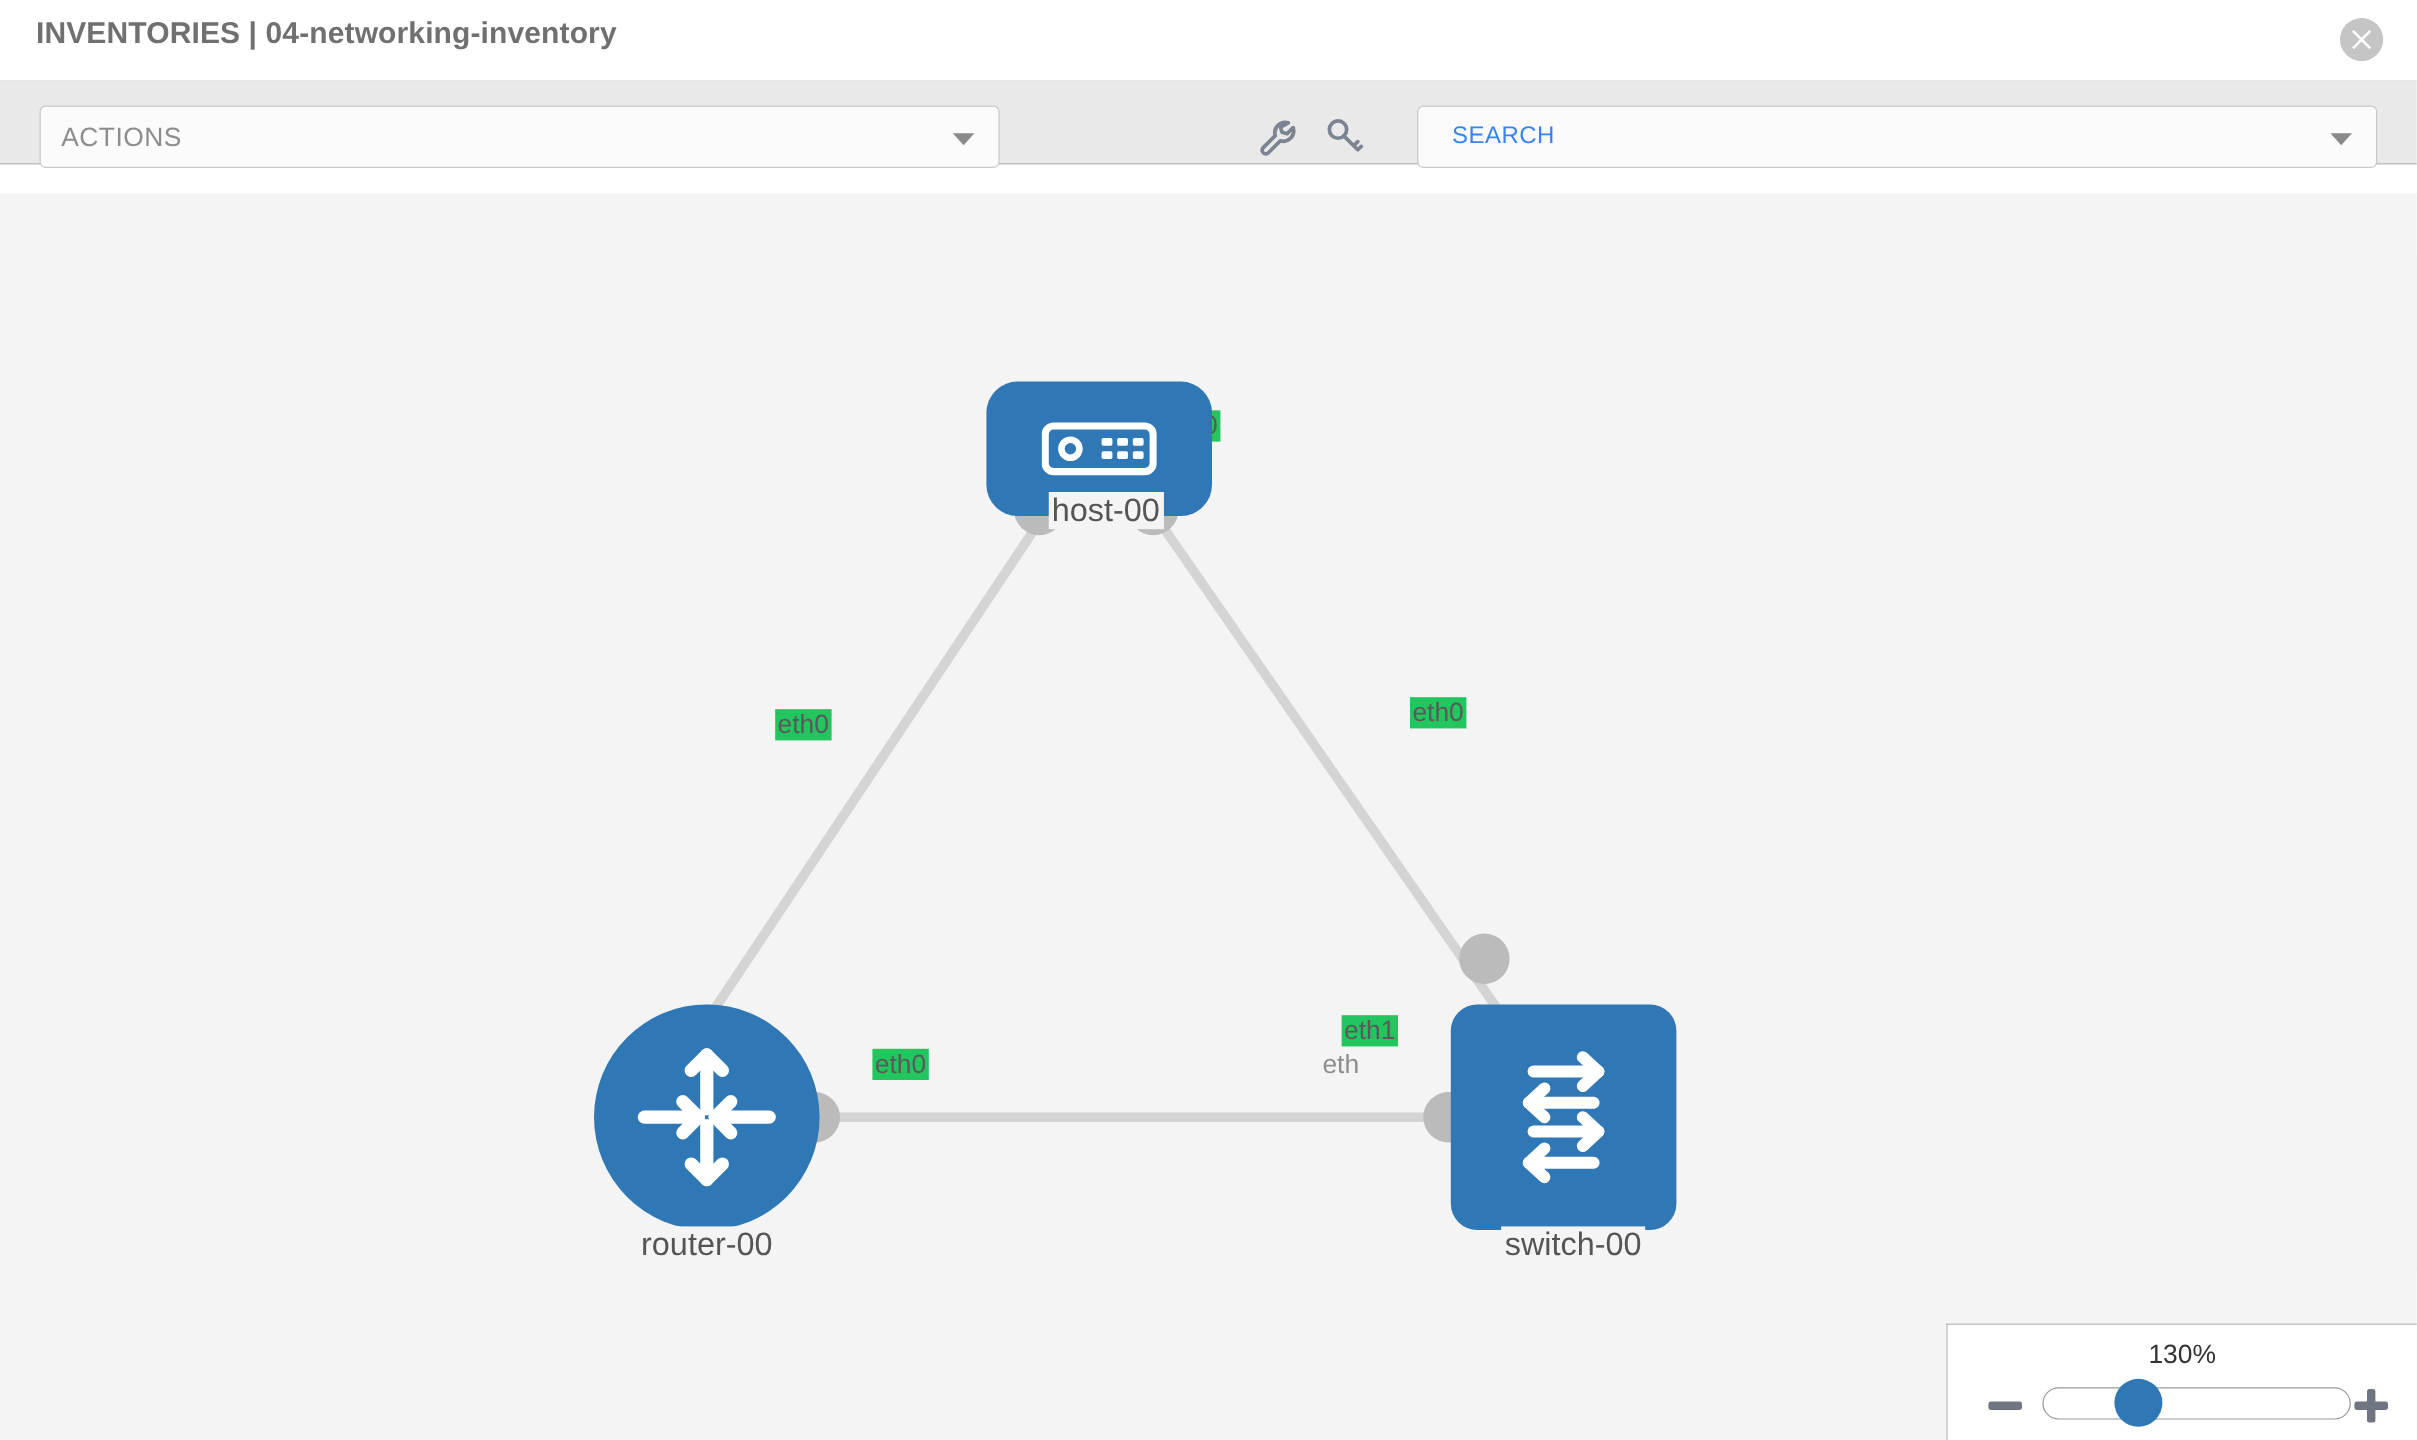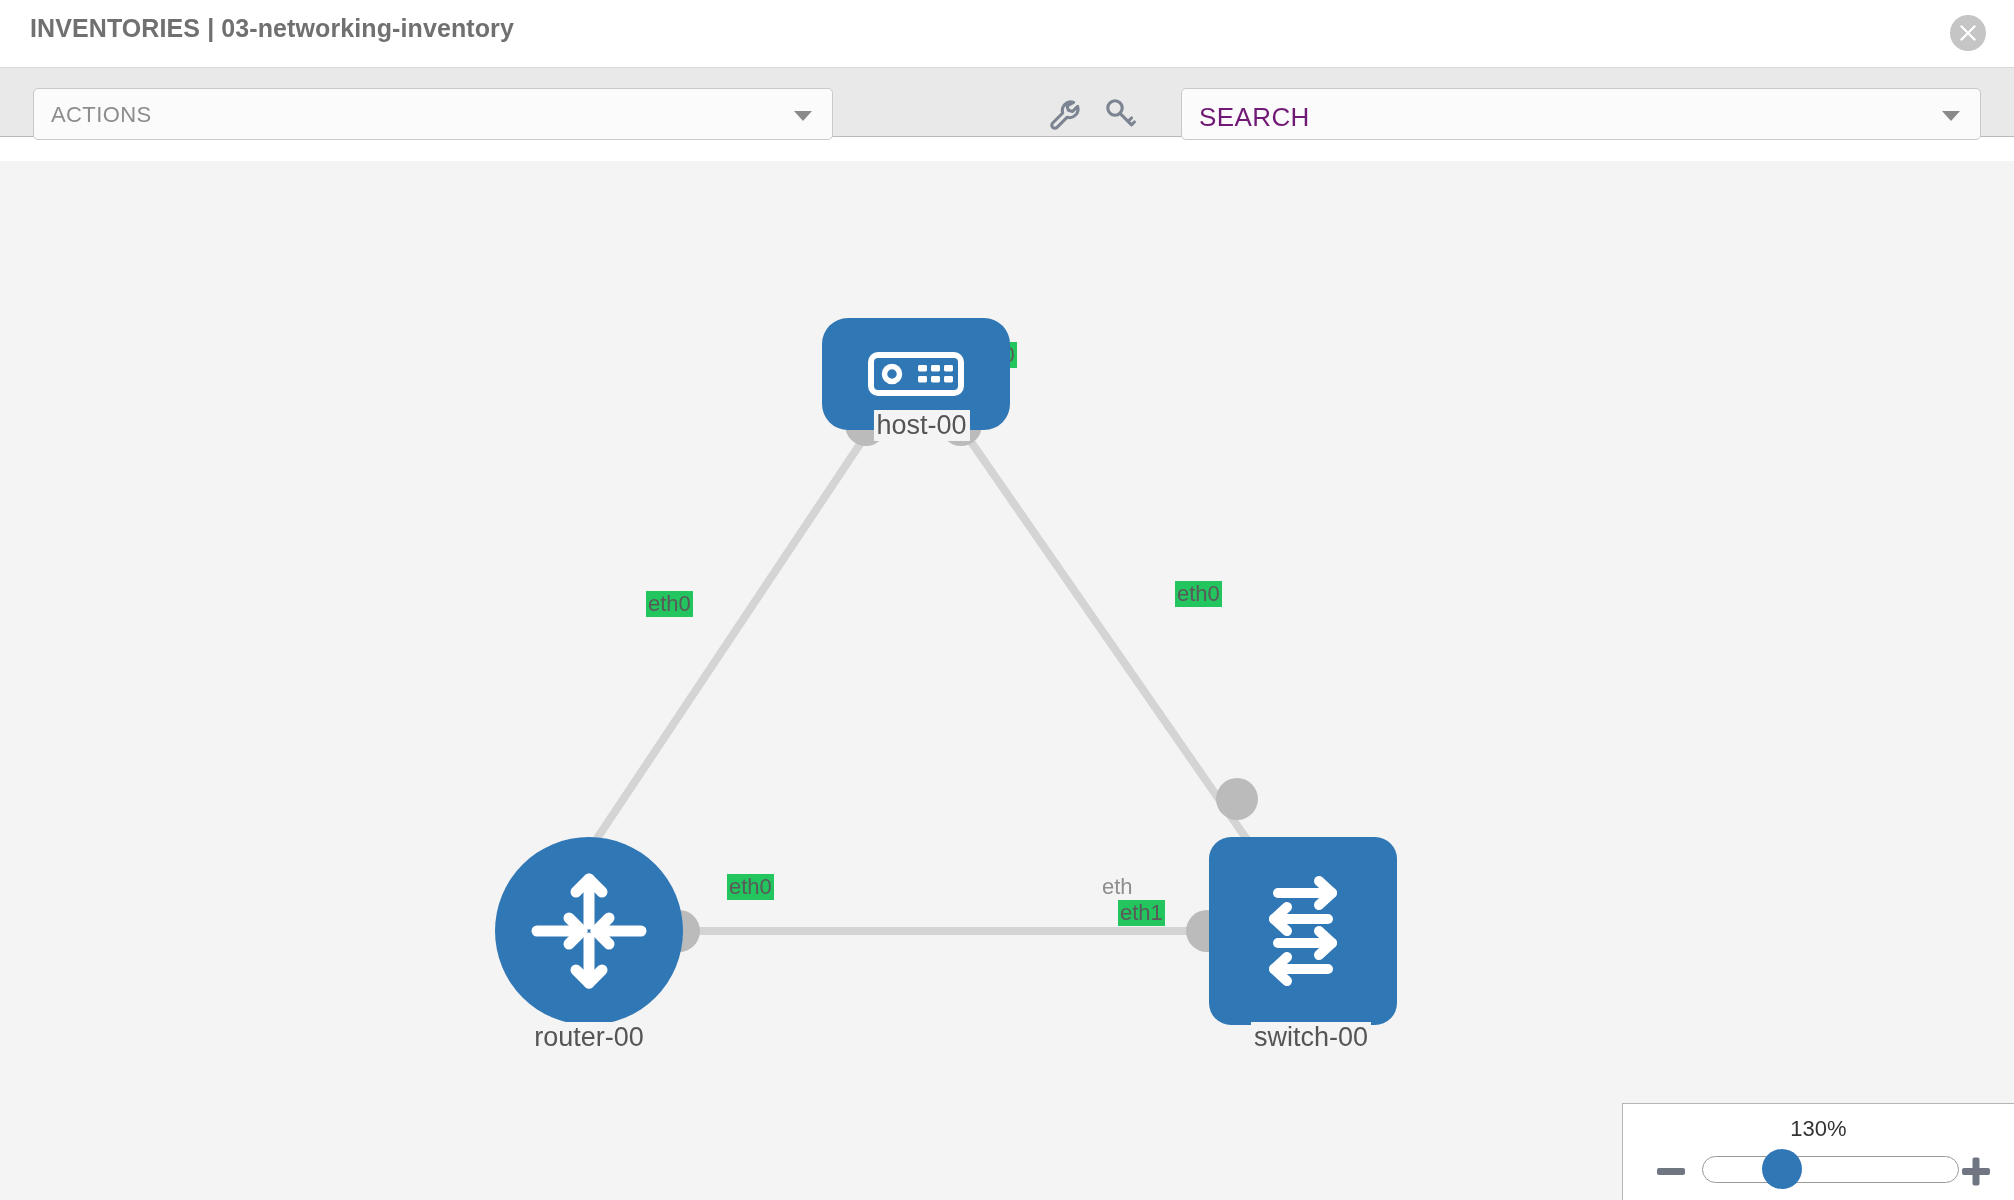--- a/index.html
+++ b/index.html
@@ -91,23 +91,23 @@
     position: absolute;
     left: 1181px; top: 20px;
     width: 800px; height: 52px;
     background: #fbfbfb;
     border: 1px solid #c9c9c9;
     border-radius: 5px;
     cursor: text;
   }
   .search-box .label {
     position: absolute;
-    left: 17px; top: 13px;
-    font-size: 26px;
-    color: #701a75;
+    left: 28px; top: 13px;
+    font-size: 20px;
+    color: #3b82f6;
     letter-spacing: 0.4px;
   }
 
   
   .canvas {
     position: absolute;
     left: 0; top: 161px;
     width: 2014px; height: 1039px;
     background: #f4f4f4;
     overflow: hidden;
@@ -217,21 +217,21 @@
     background: #3077b5;
     cursor: grab;
   }
 </style>
 </head>
 <body>
 
 <div id="app">
 
   <div class="header">
-    <div class="header-title">INVENTORIES | 03-networking-inventory</div>
+    <div class="header-title">INVENTORIES | 04-networking-inventory</div>
     <div class="close-btn">
       <svg width="36" height="36" viewBox="0 0 36 36" aria-hidden="true">
         <path d="M11.5 10 L18 16.5 L24.5 10 L26 11.5 L19.5 18 L26 24.5 L24.5 26 L18 19.5 L11.5 26 L10 24.5 L16.5 18 L10 11.5 Z" fill="#ffffff"></path>
       </svg>
     </div>
   </div>
 
   <div class="toolbar">
 
     <div class="actions-select">
@@ -274,21 +274,21 @@
     <div class="nub" style="left:658px;  top:749px;"></div>
     <div class="nub" style="left:1186px; top:749px;"></div>
     <div class="nub" style="left:1216px; top:617px;"></div>
 
     <div class="iface-label" style="left:823px;  top:183px;">eth0</div>
     <div class="iface-label" style="left:970px;  top:181px;">eth0</div>
     <div class="iface-label" style="left:646px;  top:430px;">eth0</div>
     <div class="iface-label" style="left:1175px; top:420px;">eth0</div>
     <div class="iface-label" style="left:727px;  top:713px;">eth0</div>
     <div class="iface-label" style="left:1100px; top:713px; color:#8e8e8e; background:transparent;">eth</div>
-    <div class="iface-label" style="left:1118px; top:739px;">eth1</div>
+    <div class="iface-label" style="left:1118px; top:685px;">eth1</div>
 
     <div class="node" id="node-host">
       <div class="node-shape">
         <svg width="96" height="52" viewBox="0 0 96 52" aria-hidden="true">
           <rect x="3" y="7" width="90" height="38" rx="7" ry="7" fill="none" stroke="#ffffff" stroke-width="6"></rect>
           <circle cx="24" cy="26" r="7.5" fill="none" stroke="#ffffff" stroke-width="5.5"></circle>
           <g fill="#ffffff">
             <rect x="50" y="17" width="9" height="6.5" rx="1.4"></rect>
             <rect x="63" y="17" width="9" height="6.5" rx="1.4"></rect>
             <rect x="76" y="17" width="9" height="6.5" rx="1.4"></rect>

